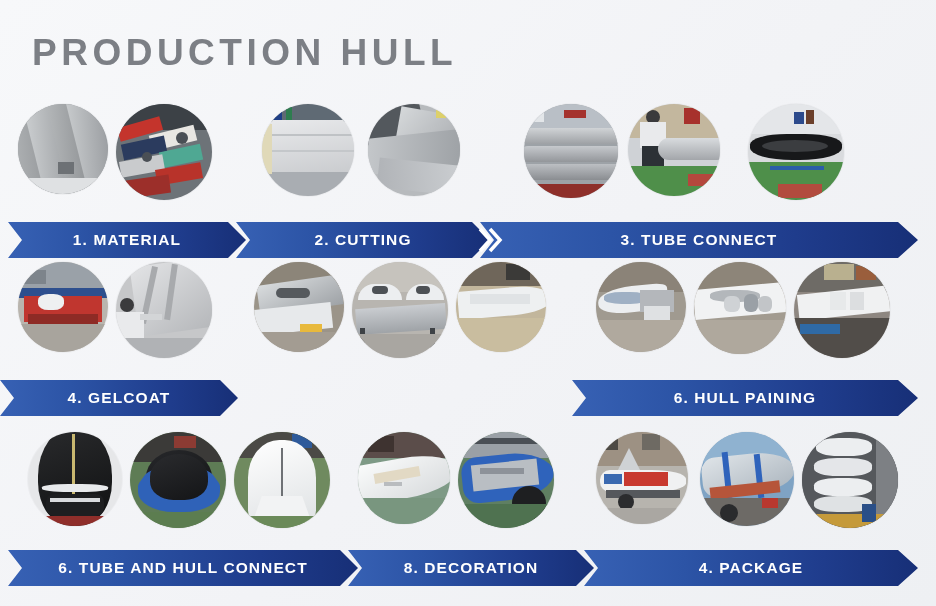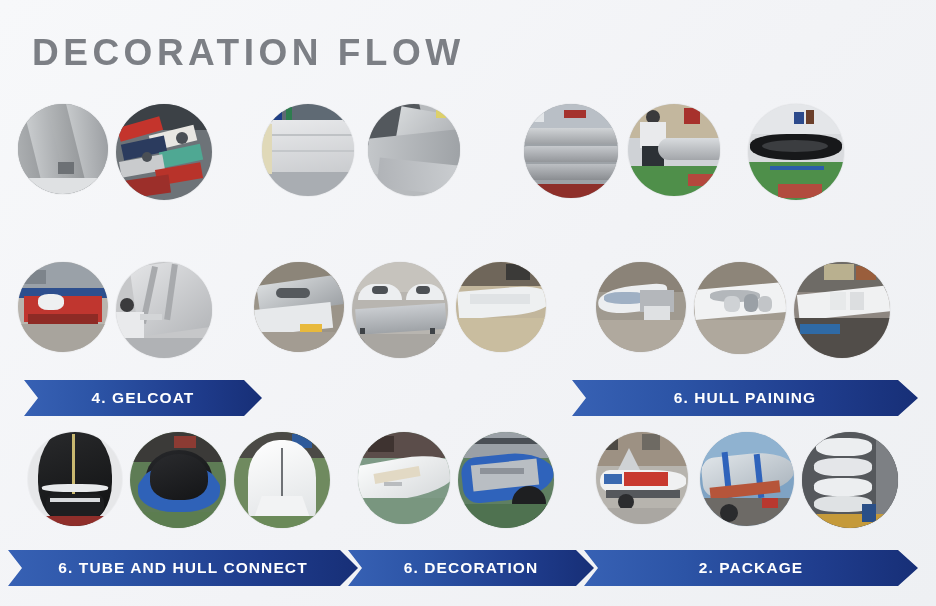--- a/index.html
+++ b/index.html
@@ -51,21 +51,21 @@
   .chev{
     position:absolute;top:4px;height:28px;width:26px;pointer-events:none;
   }
   .chev svg{display:block;}
 </style>
 </head>
 <body>
 
 <div class="page">
 
-  <div class="title">DECORATION FLOW</div>
+  <div class="title">PRODUCTION HULL</div>
 
   <div class="row row1">
     <div class="photos">
 
       <div class="photo" style="left:18px;width:90px;height:90px;background:#9a9ea2;">
         <i style="left:-10px;top:-6px;width:40px;height:104px;background:linear-gradient(100deg,#b9bcbe,#8e9194);transform:rotate(-14deg);"></i>
         <i style="left:16px;top:-8px;width:30px;height:108px;background:linear-gradient(100deg,#cdd0d2,#9a9da0);transform:rotate(-14deg);"></i>
         <i style="left:40px;top:-8px;width:26px;height:108px;background:linear-gradient(100deg,#b4b7b9,#8b8e91);transform:rotate(-14deg);"></i>
         <i style="left:60px;top:-8px;width:30px;height:108px;background:linear-gradient(100deg,#c7cacc,#93969a);transform:rotate(-14deg);"></i>
         <i style="left:40px;top:58px;width:16px;height:12px;background:#6d7175;"></i>
@@ -130,20 +130,37 @@
         <i style="left:46px;top:8px;width:10px;height:12px;background:#2c4a8c;"></i>
         <i style="left:58px;top:6px;width:8px;height:14px;background:#6b3f2b;"></i>
         <i style="left:2px;top:30px;width:92px;height:26px;border-radius:40% 40% 46% 46%;background:#17181a;"></i>
         <i style="left:14px;top:36px;width:66px;height:12px;border-radius:50%;background:#3b3d40;"></i>
         <i style="left:0;top:58px;width:96px;height:38px;background:#4e8f4a;"></i>
         <i style="left:22px;top:62px;width:54px;height:4px;background:#2b5ea8;"></i>
         <i style="left:30px;top:80px;width:44px;height:14px;background:#b24b3e;"></i>
       </div>
     </div>
 
+    <div class="banner">
+      <div class="seg s-first" style="left:8px;width:238px;">
+        <span class="lbl">1. MATERIAL</span>
+      </div>
+      <div class="seg s-mid" style="left:236px;width:254px;">
+        <span class="lbl">2.  CUTTING</span>
+      </div>
+      <div class="seg s-last" style="left:480px;width:438px;">
+        <span class="lbl">3.  TUBE CONNECT</span>
+      </div>
+      <div class="chev" style="left:478px;">
+        <svg width="26" height="28" viewBox="0 0 26 28">
+          <path d="M2 3 L12 14 L2 25" fill="none" stroke="#ffffff" stroke-width="3.5"></path>
+          <path d="M12 3 L22 14 L12 25" fill="none" stroke="#ffffff" stroke-width="3.5"></path>
+        </svg>
+      </div>
+    </div>
   </div>
 
   <div class="row row2">
     <div class="photos">
 
       <div class="photo" style="left:18px;width:90px;height:90px;background:#b9b5ae;">
         <i style="left:0;top:0;width:90px;height:28px;background:#9aa1a8;"></i>
         <i style="left:4px;top:8px;width:24px;height:14px;background:#7d848b;"></i>
         <i style="left:0;top:26px;width:90px;height:10px;background:#2d4f8e;"></i>
         <i style="left:6px;top:34px;width:78px;height:26px;background:#c0362f;"></i>
@@ -216,21 +233,21 @@
         <i style="left:62px;top:4px;width:20px;height:14px;background:#9a5e3c;"></i>
         <i style="left:4px;top:28px;width:92px;height:26px;background:#f0f1f2;transform:rotate(-6deg);"></i>
         <i style="left:36px;top:30px;width:16px;height:18px;background:#e7e9ea;"></i>
         <i style="left:56px;top:30px;width:14px;height:18px;background:#dcdee0;"></i>
         <i style="left:0;top:56px;width:96px;height:40px;background:#514d49;"></i>
         <i style="left:6px;top:62px;width:40px;height:10px;background:#2f6aa5;"></i>
       </div>
     </div>
 
     <div class="banner">
-      <div class="seg s-first" style="left:24px;width:238px;">
+      <div class="seg s-first" style="left:0;width:238px;">
         <span class="lbl">4.  GELCOAT</span>
       </div>
       <div class="seg s-last" style="left:572px;width:346px;">
         <span class="lbl">6.  HULL PAINING</span>
       </div>
     </div>
   </div>
 
   <div class="row row3">
     <div class="photos">
@@ -315,21 +332,21 @@
         <i style="left:0;top:82px;width:96px;height:14px;background:#c59a3a;"></i>
         <i style="left:60px;top:72px;width:14px;height:18px;background:#2a4f88;"></i>
       </div>
     </div>
 
     <div class="banner">
       <div class="seg s-first" style="left:8px;width:350px;">
         <span class="lbl">6. TUBE AND HULL CONNECT</span>
       </div>
       <div class="seg s-mid" style="left:348px;width:246px;">
-        <span class="lbl">6. DECORATION</span>
+        <span class="lbl">8. DECORATION</span>
       </div>
       <div class="seg s-last" style="left:584px;width:334px;">
-        <span class="lbl">2.  PACKAGE</span>
+        <span class="lbl">4.  PACKAGE</span>
       </div>
     </div>
   </div>
 
 </div>
 
 </body></html>

